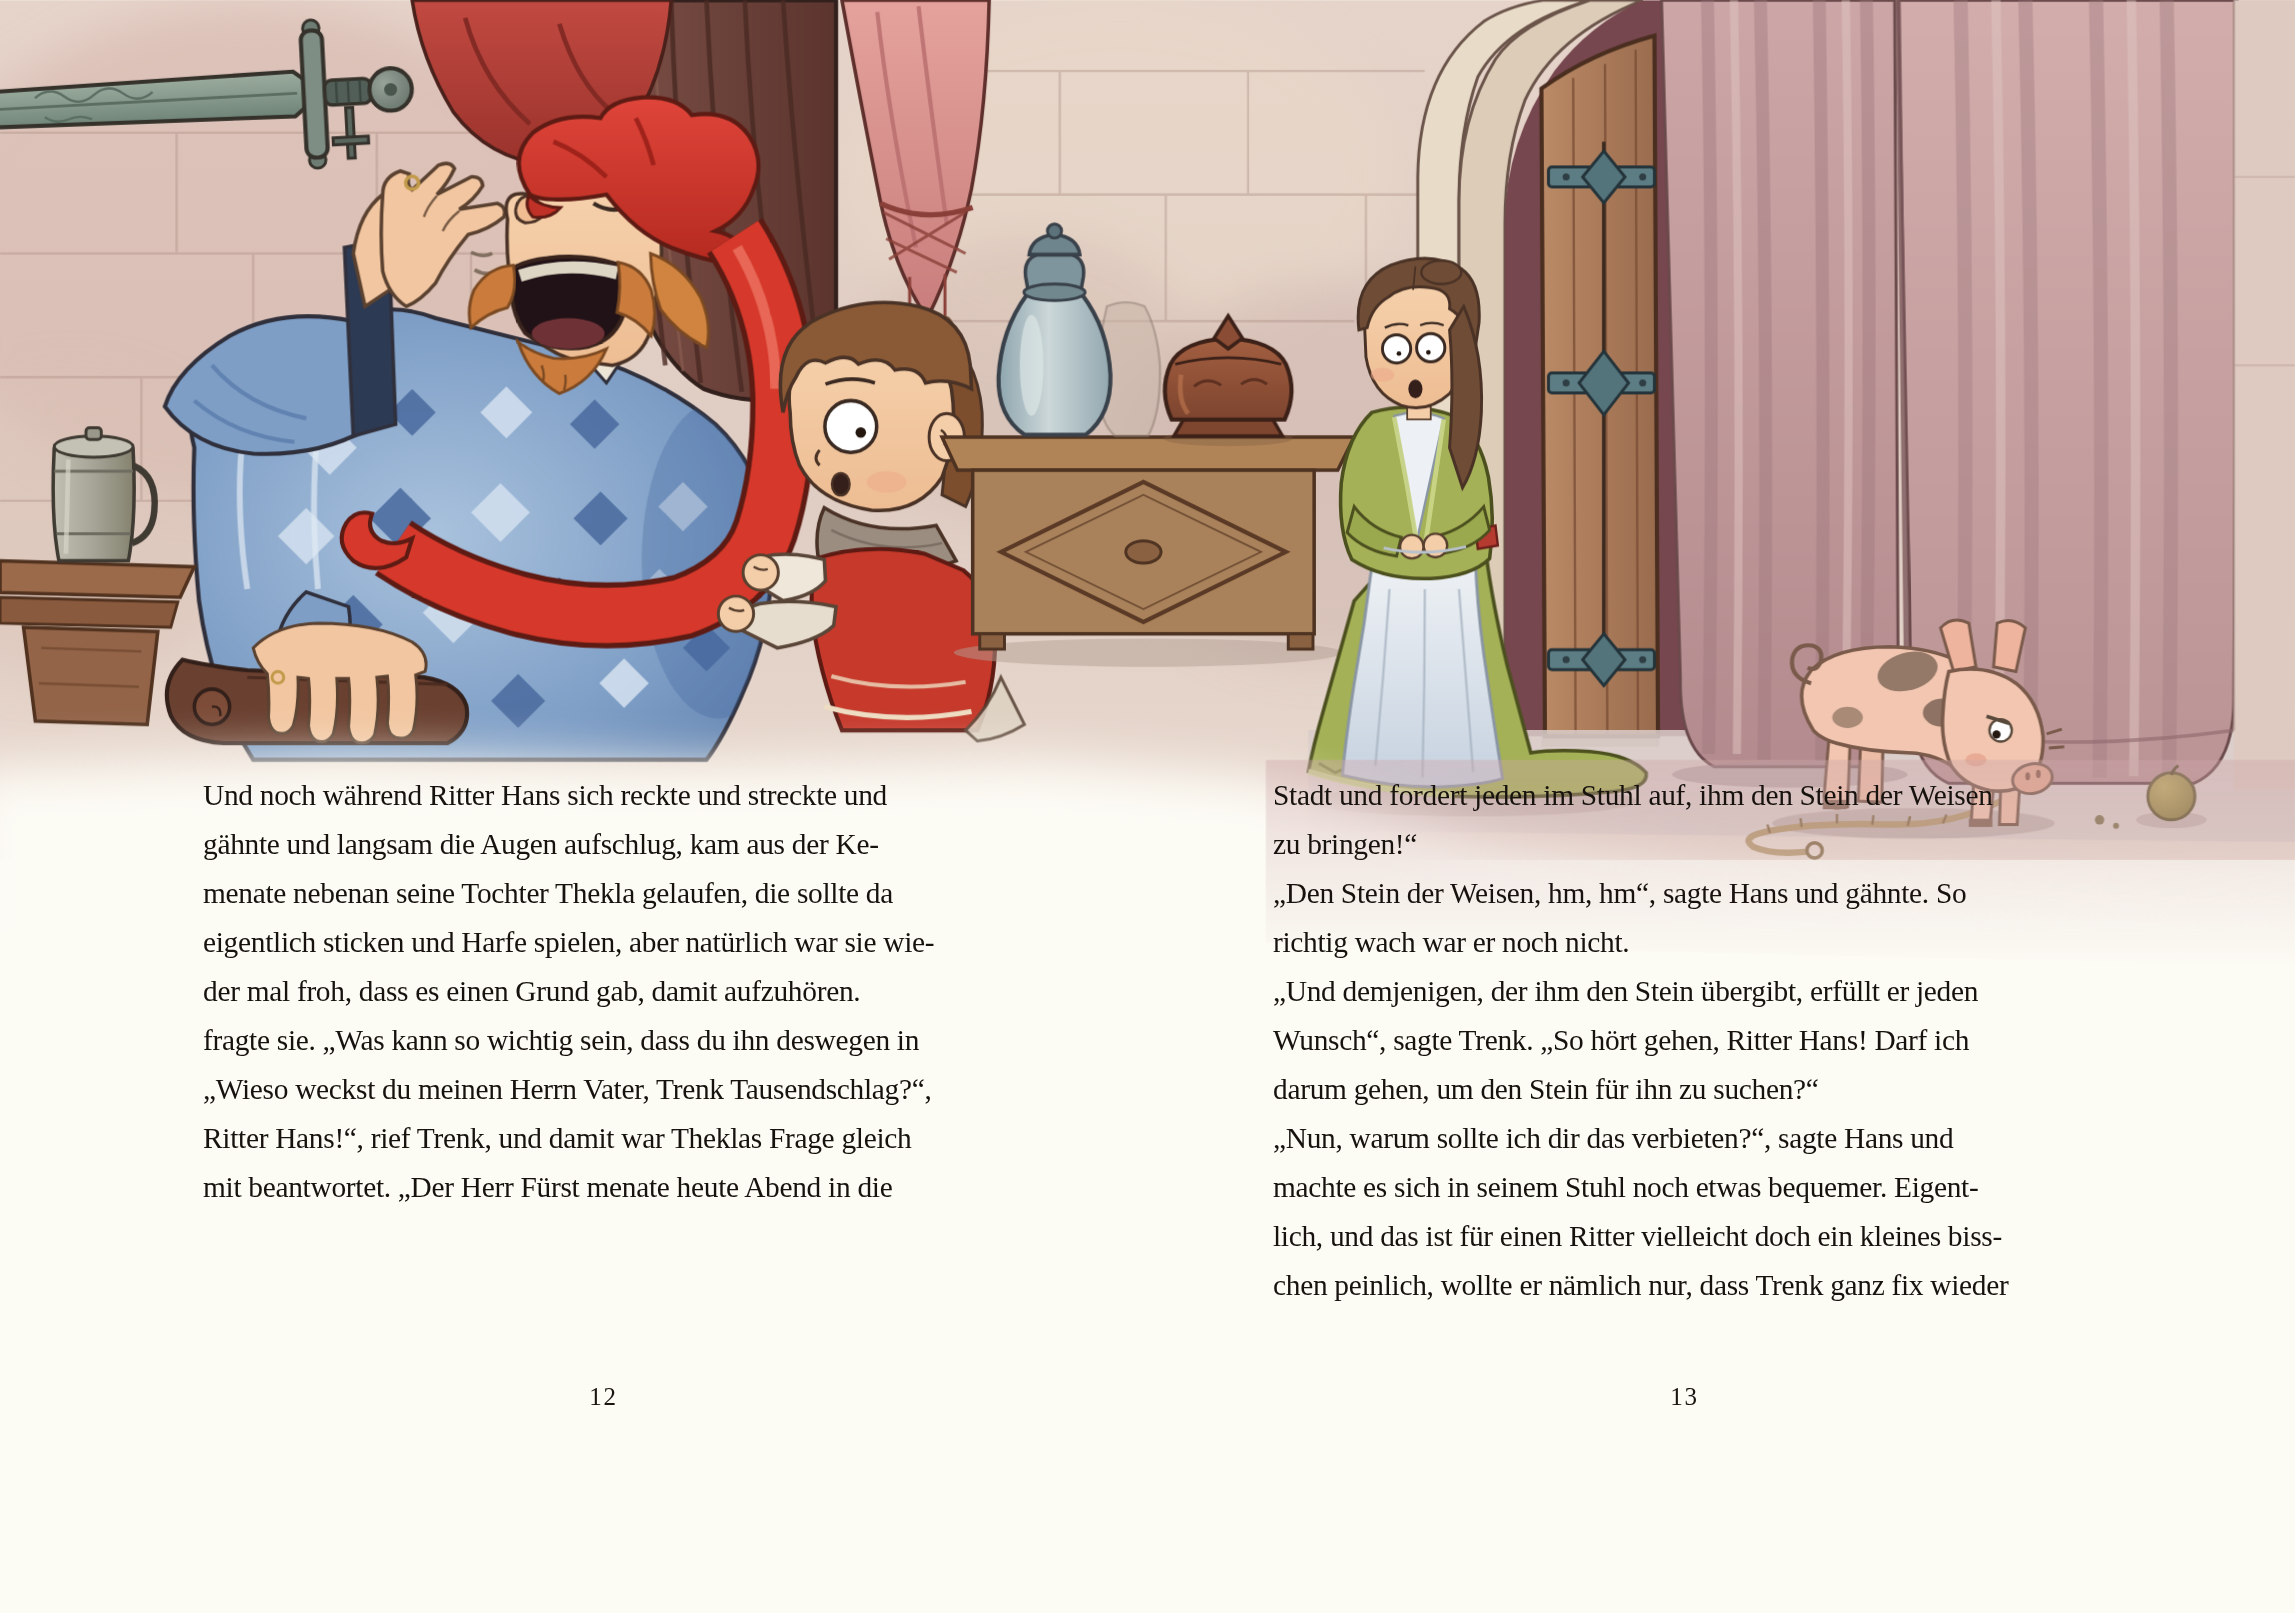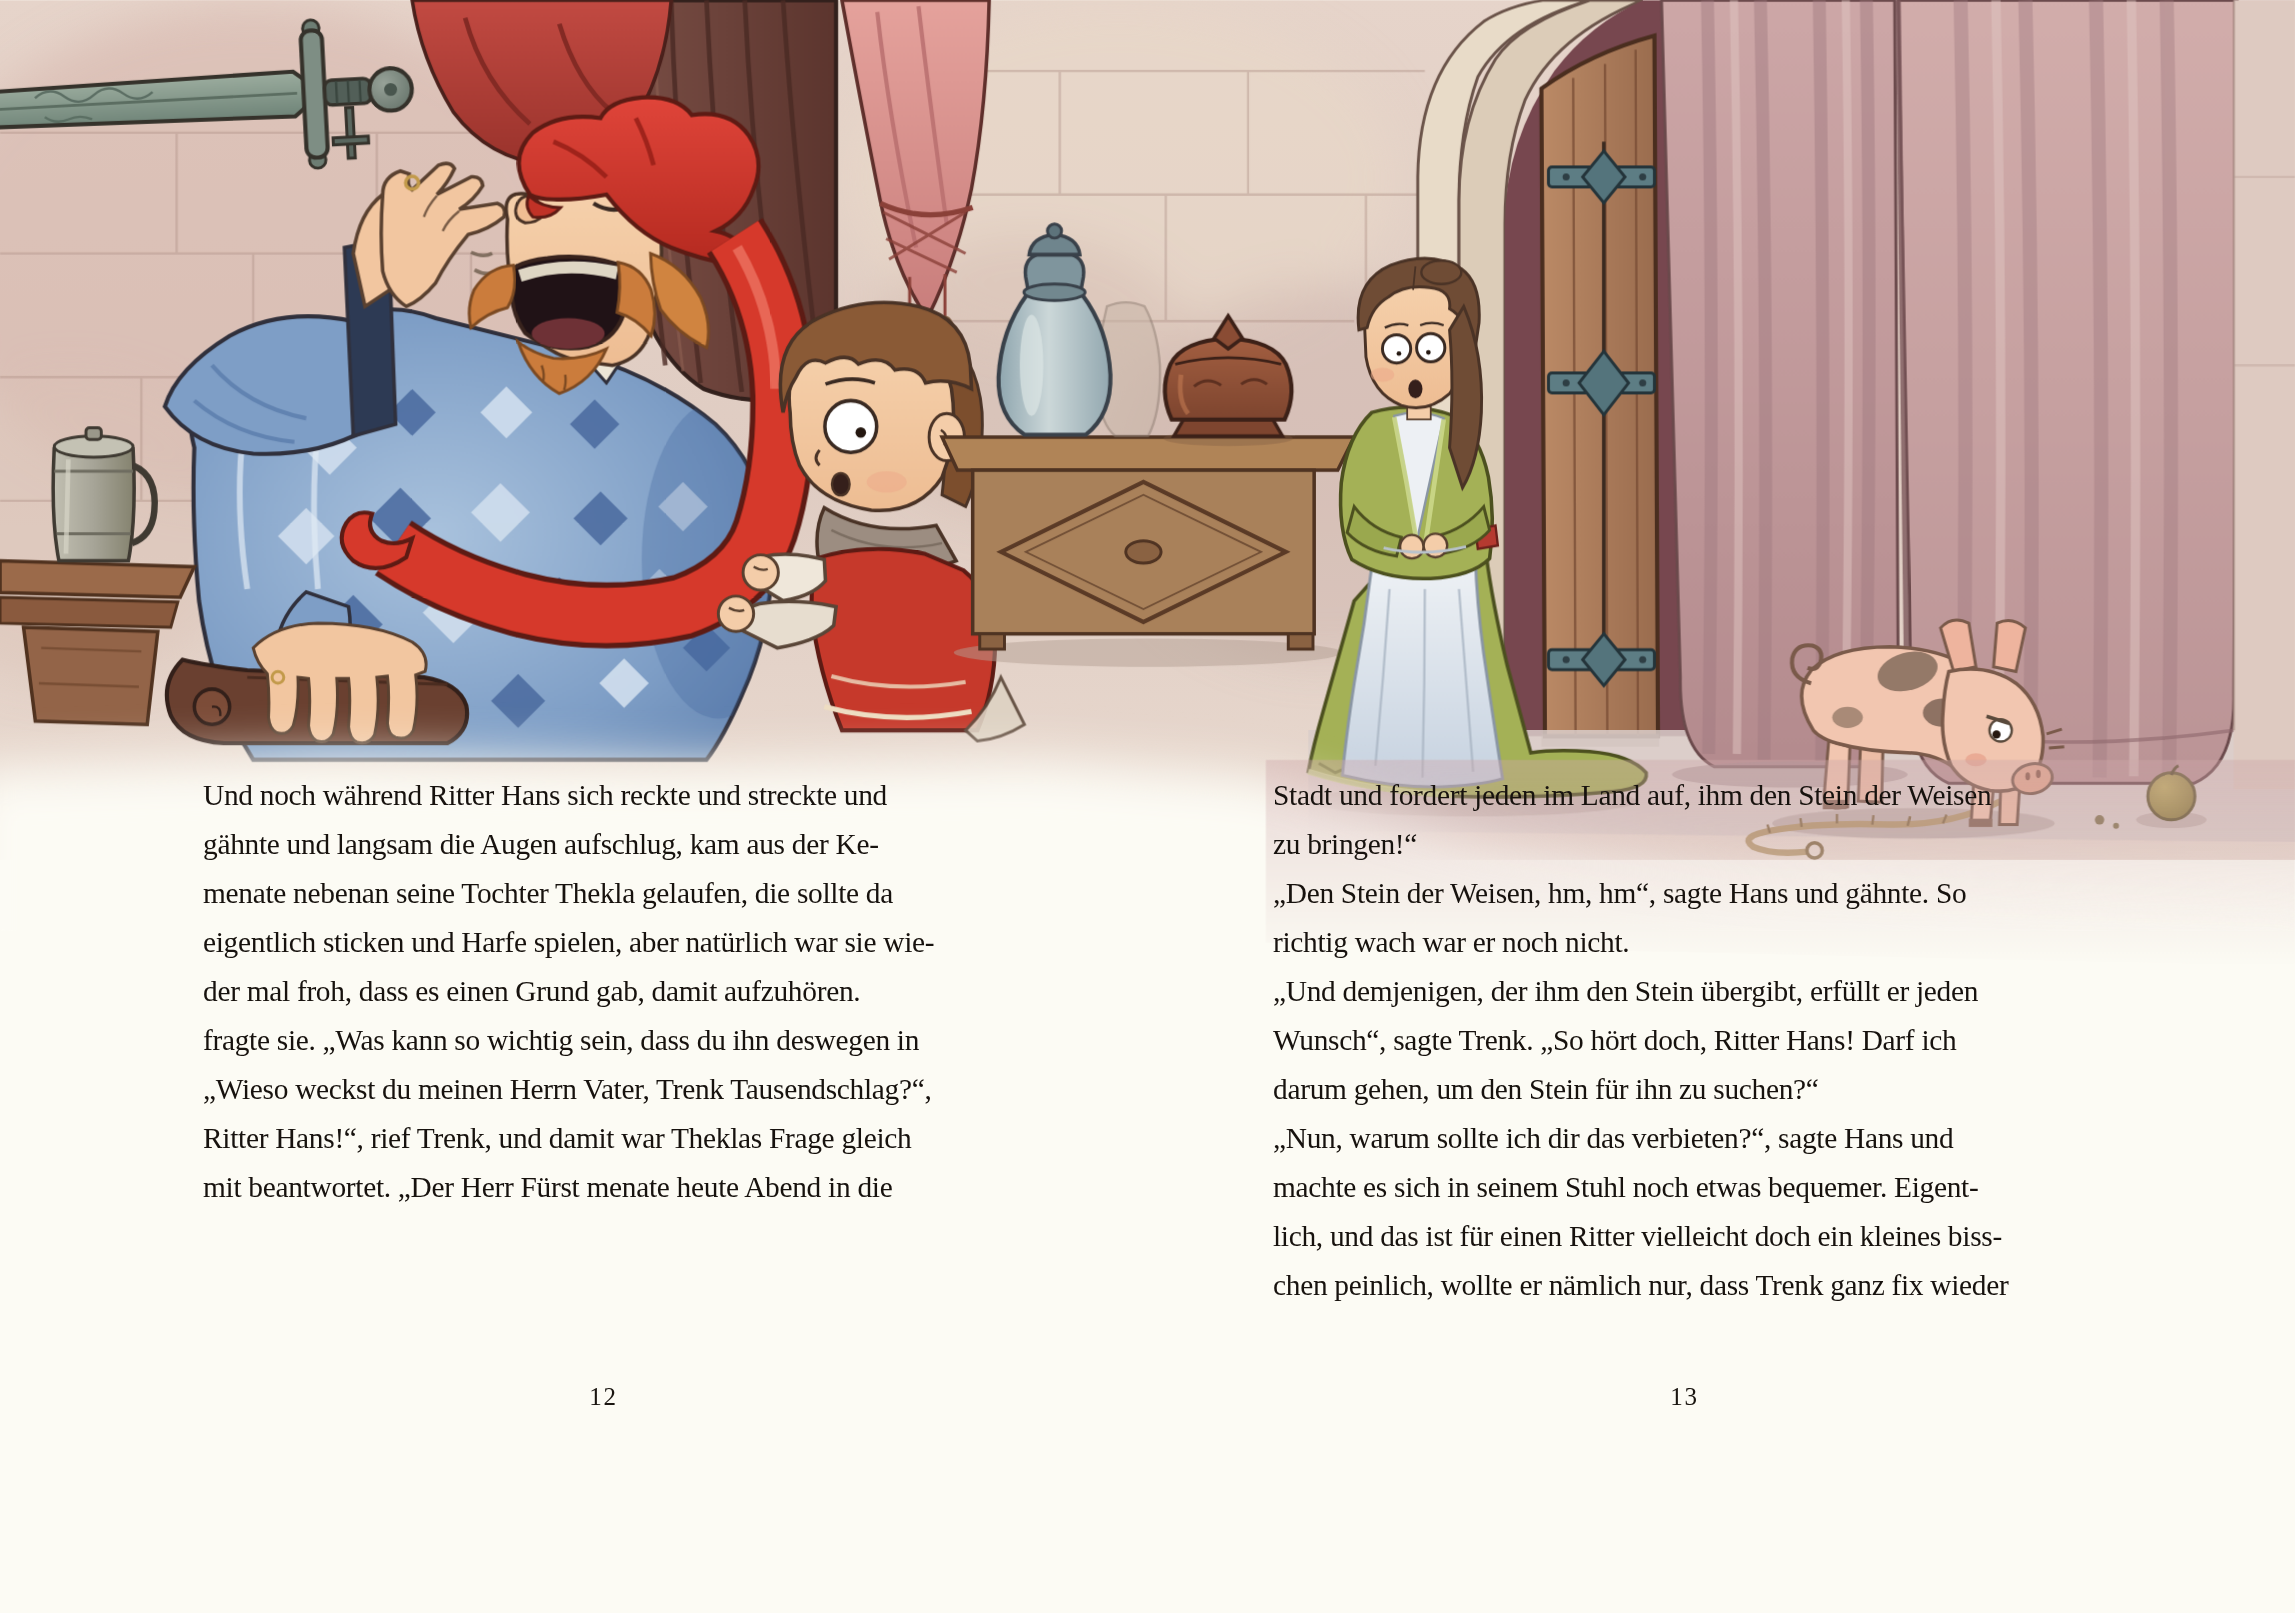--- a/index.html
+++ b/index.html
@@ -501,26 +501,26 @@
   <p>menate nebenan seine Tochter Thekla gelaufen, die sollte da</p>
   <p>eigentlich sticken und Harfe spielen, aber natürlich war sie wie-</p>
   <p>der mal froh, dass es einen Grund gab, damit aufzuhören.</p>
   <p>fragte sie. „Was kann so wichtig sein, dass du ihn deswegen in</p>
   <p>„Wieso weckst du meinen Herrn Vater, Trenk Tausendschlag?“,</p>
   <p>Ritter Hans!“, rief Trenk, und damit war Theklas Frage gleich</p>
   <p>mit beantwortet. „Der Herr Fürst menate heute Abend in die</p>
 </section>
 
 <section class="textcol col-right">
-  <p>Stadt und fordert jeden im Land auf, ihm den Stein der Weisen</p>
+  <p>Stadt und fordert jeden im Stuhl auf, ihm den Stein der Weisen</p>
   <p>zu bringen!“</p>
   <p>„Den Stein der Weisen, hm, hm“, sagte Hans und gähnte. So</p>
   <p>richtig wach war er noch nicht.</p>
   <p>„Und demjenigen, der ihm den Stein übergibt, erfüllt er jeden</p>
-  <p>Wunsch“, sagte Trenk. „So hört doch, Ritter Hans! Darf ich</p>
+  <p>Wunsch“, sagte Trenk. „So hört gehen, Ritter Hans! Darf ich</p>
   <p>darum gehen, um den Stein für ihn zu suchen?“</p>
   <p>„Nun, warum sollte ich dir das verbieten?“, sagte Hans und</p>
   <p>machte es sich in seinem Stuhl noch etwas bequemer. Eigent-</p>
   <p>lich, und das ist für einen Ritter vielleicht doch ein kleines biss-</p>
   <p>chen peinlich, wollte er nämlich nur, dass Trenk ganz fix wieder</p>
 </section>
 
 <div class="pagenum pn-left">12</div>
 <div class="pagenum pn-right">13</div>
 

